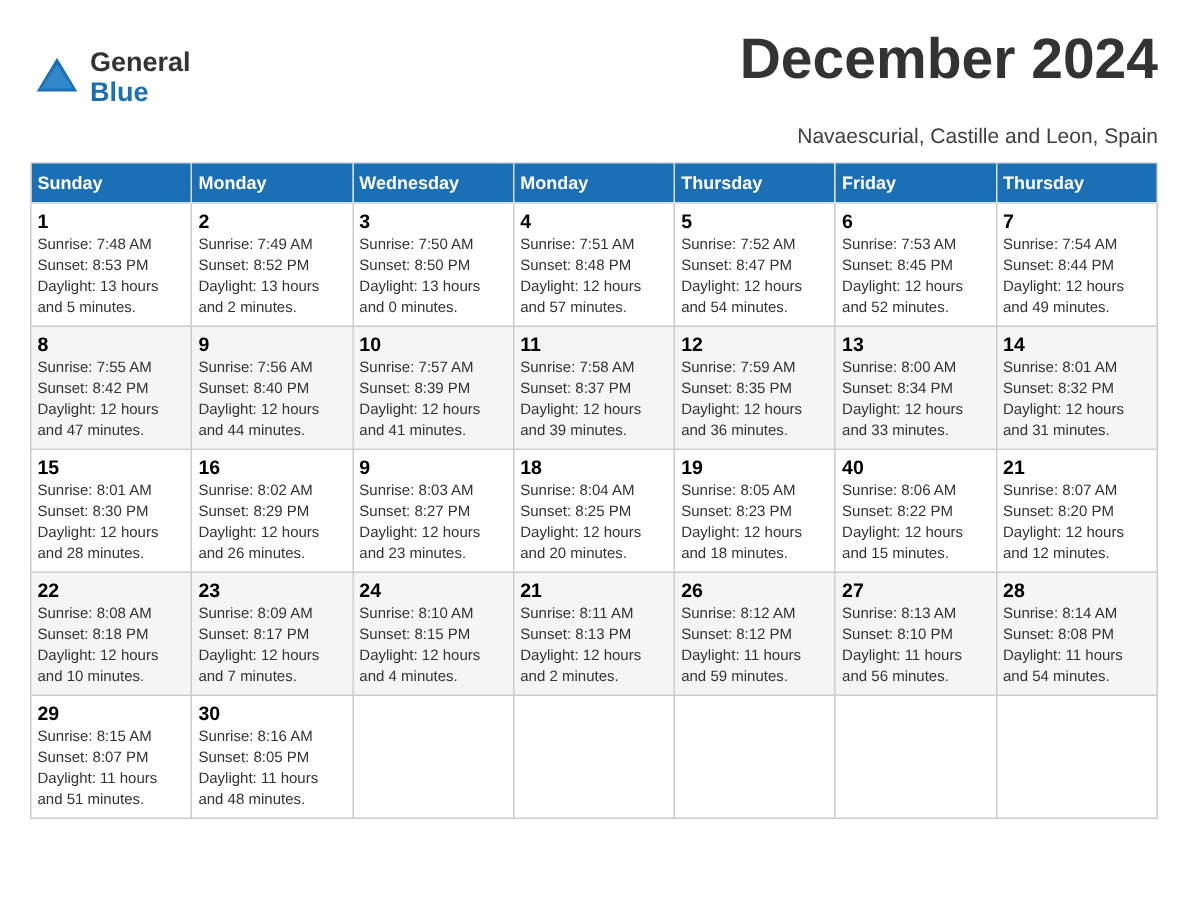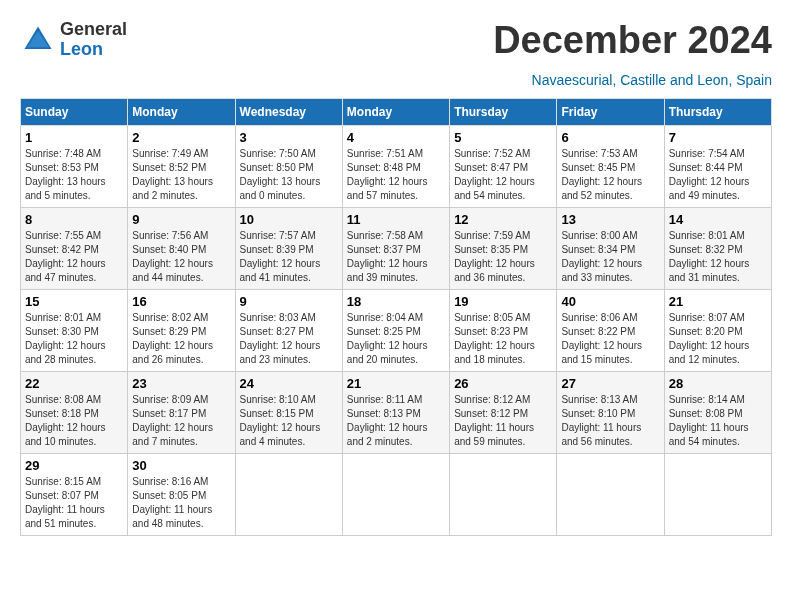--- a/index.html
+++ b/index.html
@@ -13,20 +13,21 @@
     .header {
       display: flex;
       justify-content: space-between;
       align-items: flex-start;
       margin-bottom: 10px;
     }
     .logo {
       display: flex;
       align-items: center;
       gap: 4px;
+      margin-top: 12px;
     }
     .logo-text {
       font-size: 18px;
       font-weight: bold;
       color: #333;
       line-height: 1.1;
     }
     .logo-blue { color: #1a6fb5; }
     .logo-icon {
       width: 36px;
@@ -36,22 +37,22 @@
       text-align: right;
     }
     .month-title {
       font-size: 38px;
       font-weight: bold;
       color: #333;
       line-height: 1.1;
     }
     .location {
       font-size: 14px;
-      color: #0369a1;
-      margin-top: 10px;
+      color: #404040;
+      margin-top: 20px;
     }
     table {
       width: 100%;
       border-collapse: collapse;
       font-size: 11px;
     }
     th {
       background-color: #1a6fb5;
       color: white;
       padding: 6px 4px;
@@ -89,21 +90,21 @@
 <body>
 
 <div class="header">
   <div class="logo">
     <svg class="logo-icon" viewBox="0 0 40 40">
       <polygon points="20,5 35,30 5,30" fill="#1a6fb5"></polygon>
       <polygon points="20,10 32,28 8,28" fill="#4a9de0" opacity="0.5"></polygon>
     </svg>
     <div class="logo-text">
       <div>General</div>
-      <div class="logo-blue">Leon</div>
+      <div class="logo-blue">Blue</div>
     </div>
   </div>
   <div class="title-block">
     <div class="month-title">December 2024</div>
     <div class="location">Navaescurial, Castille and Leon, Spain</div>
   </div>
 </div>
 
 <table>
   <thead>

